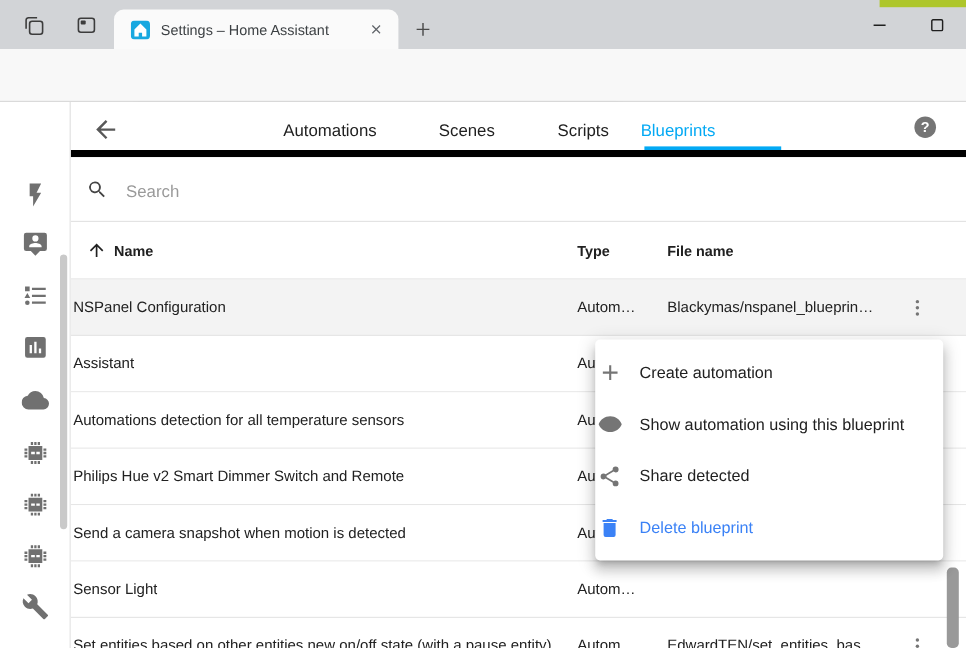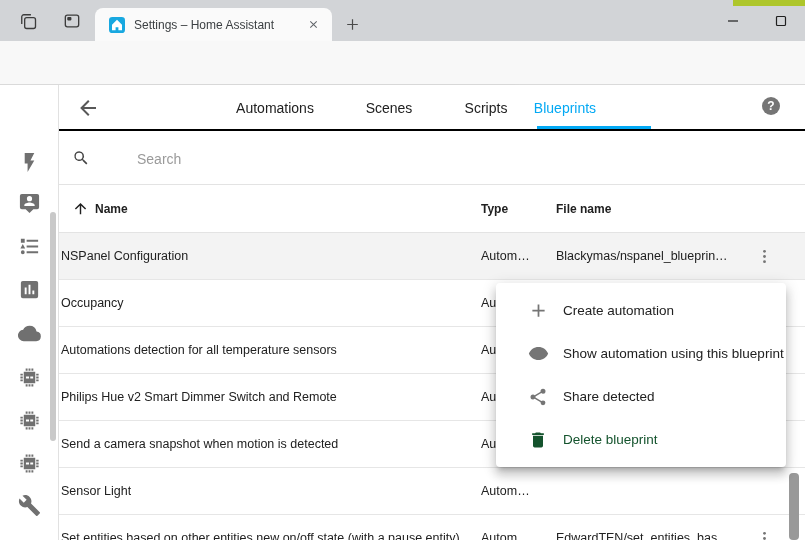--- a/index.html
+++ b/index.html
@@ -30,53 +30,53 @@
   .url-path{font-size:13px;color:#5f6368;white-space:nowrap;}
   .pill-ico{width:20px;height:20px;color:#474747;display:flex;align-items:center;justify-content:center;background:none;border:none;padding:0;cursor:pointer;}
   .avatar{position:absolute;left:724px;top:49px;width:26px;height:26px;border-radius:50%;cursor:pointer;border:none;padding:0;
     background:
       radial-gradient(ellipse 36% 22% at 50% 18%, #6b4a33 0 60%, rgba(0,0,0,0) 61%),
       radial-gradient(circle at 50% 34%, #edb98a 0 30%, rgba(0,0,0,0) 31%),
       radial-gradient(ellipse 62% 42% at 50% 96%, #5b87b0 0 60%, rgba(0,0,0,0) 61%),
       linear-gradient(180deg,#bdd7ea,#93b7d4);}
 
   
-  .ha-header{position:absolute;left:0;top:85px;width:805px;height:46px;background:#fff;border-bottom:2px solid #000000;box-sizing:border-box;}
+  .ha-header{position:absolute;left:0;top:85px;width:805px;height:46px;background:#fff;border-bottom:6px solid #000000;box-sizing:border-box;}
   .ha-tab{position:absolute;top:15px;transform:translateX(-50%);font-size:14px;font-weight:500;color:#212121;background:none;border:none;padding:0;cursor:pointer;white-space:nowrap;}
   .ha-tab.active{color:#03a9f4;}
   .tab-underline{position:absolute;left:537px;bottom:0;width:114px;height:3px;background:#03a9f4;}
   .help-btn{position:absolute;left:762px;top:97px;width:18px;height:18px;border-radius:50%;background:#757575;color:#fff;font-size:12px;font-weight:700;display:flex;align-items:center;justify-content:center;border:none;padding:0;cursor:pointer;}
 
   .ha-sidebar{position:absolute;left:0;top:85px;width:59px;height:455px;background:#fff;border-right:1px solid #e1e1e1;box-sizing:border-box;}
   .sb-ico{position:absolute;left:18px;width:23px;height:23px;color:#707070;cursor:pointer;}
   .sb-thumb{position:absolute;left:50px;top:127px;width:6px;height:229px;background:#c9c9c9;border-radius:3px;}
 
   .ha-main{position:absolute;left:59px;top:131px;width:746px;height:409px;background:#fff;overflow:hidden;}
   .searchbar{position:absolute;left:0;top:0;width:746px;height:54px;border-bottom:1px solid #e3e3e3;box-sizing:border-box;}
-  .search-input{position:absolute;left:44px;top:14px;width:640px;height:26px;border:none;outline:none;font-size:14px;font-family:"Liberation Sans",sans-serif;color:#212121;background:transparent;margin-left:32px;}
+  .search-input{position:absolute;left:44px;top:14px;width:640px;height:26px;border:none;outline:none;font-size:14px;font-family:"Liberation Sans",sans-serif;color:#212121;background:transparent;}
   .search-input::placeholder{color:#9a9a9a;opacity:1;}
   .thead{position:absolute;left:0;top:54px;width:746px;height:48px;border-bottom:1px solid #e3e3e3;box-sizing:border-box;font-size:12px;font-weight:700;color:#212121;}
   .th{position:absolute;top:17px;white-space:nowrap;}
   .row{position:absolute;left:0;width:746px;height:47px;border-bottom:1px solid #e6e6e6;box-sizing:border-box;background:#fff;cursor:pointer;}
   .row.hl{background:#f3f3f3;}
   .cell{position:absolute;top:50%;transform:translateY(-50%);font-size:12.5px;color:#212121;white-space:nowrap;}
   .cell.name{left:2px;max-width:400px;overflow:hidden;}
   .cell.type{left:422px;}
   .cell.file{left:497px;}
   .kebab{position:absolute;left:693px;top:50%;transform:translateY(-50%);width:24px;height:24px;color:#757575;background:none;border:none;padding:0;cursor:pointer;display:flex;align-items:center;justify-content:center;}
   .page-thumb{position:absolute;left:789px;top:473px;width:10px;height:67px;background:#999;border-radius:4px;}
 
   
   .menu{position:absolute;left:496px;top:283px;width:290px;background:#fff;border-radius:4px;padding:6px 0;box-sizing:border-box;z-index:20;
     box-shadow:0 5px 5px -3px rgba(0,0,0,.2),0 8px 10px 1px rgba(0,0,0,.14),0 3px 14px 2px rgba(0,0,0,.12);}
-  .mi{display:flex;align-items:center;height:43px;padding:0 12px 0 30px;gap:13px;cursor:pointer;text-align:center;}
+  .mi{display:flex;align-items:center;height:43px;padding:0 12px 0 0;gap:13px;cursor:pointer;text-align:center;}
   .mi.hover{background:#f2f2f2;}
   .mi-ico{width:24px;height:24px;color:#757575;display:flex;align-items:center;justify-content:center;flex:none;}
   .mi-label{font-size:13.5px;color:#212121;white-space:nowrap;}
-  .mi.danger .mi-ico,.mi.danger .mi-label{color:#14532d;}
+  .mi.danger .mi-ico,.mi.danger .mi-label{color:#3b82f6;}
 </style>
 </head>
 <body>
 
 <div id="screen">
 
   <div class="titlebar">
     <div class="green-strip"></div>
 
     <button class="tb-btn" style="left:16px">
@@ -313,21 +313,21 @@
       <span class="cell file">Blackymas/nspanel_blueprin…</span>
       <button class="kebab">
         <svg width="19" height="19" viewBox="0 0 24 24" fill="currentColor">
             <circle cx="12" cy="5.5" r="1.8"></circle>
             <circle cx="12" cy="12" r="1.8"></circle>
             <circle cx="12" cy="18.5" r="1.8"></circle>
           </svg>
       </button>
     </div>
     <div class="row" style="top:149px">
-      <span class="cell name">Occupancy</span>
+      <span class="cell name">Assistant</span>
       <span class="cell type">Autom…</span>
       <span class="cell file"></span>
     </div>
     <div class="row" style="top:196px">
       <span class="cell name">Automations detection for all temperature sensors</span>
       <span class="cell type">Autom…</span>
       <span class="cell file"></span>
     </div>
     <div class="row" style="top:243px">
       <span class="cell name">Philips Hue v2 Smart Dimmer Switch and Remote</span>

